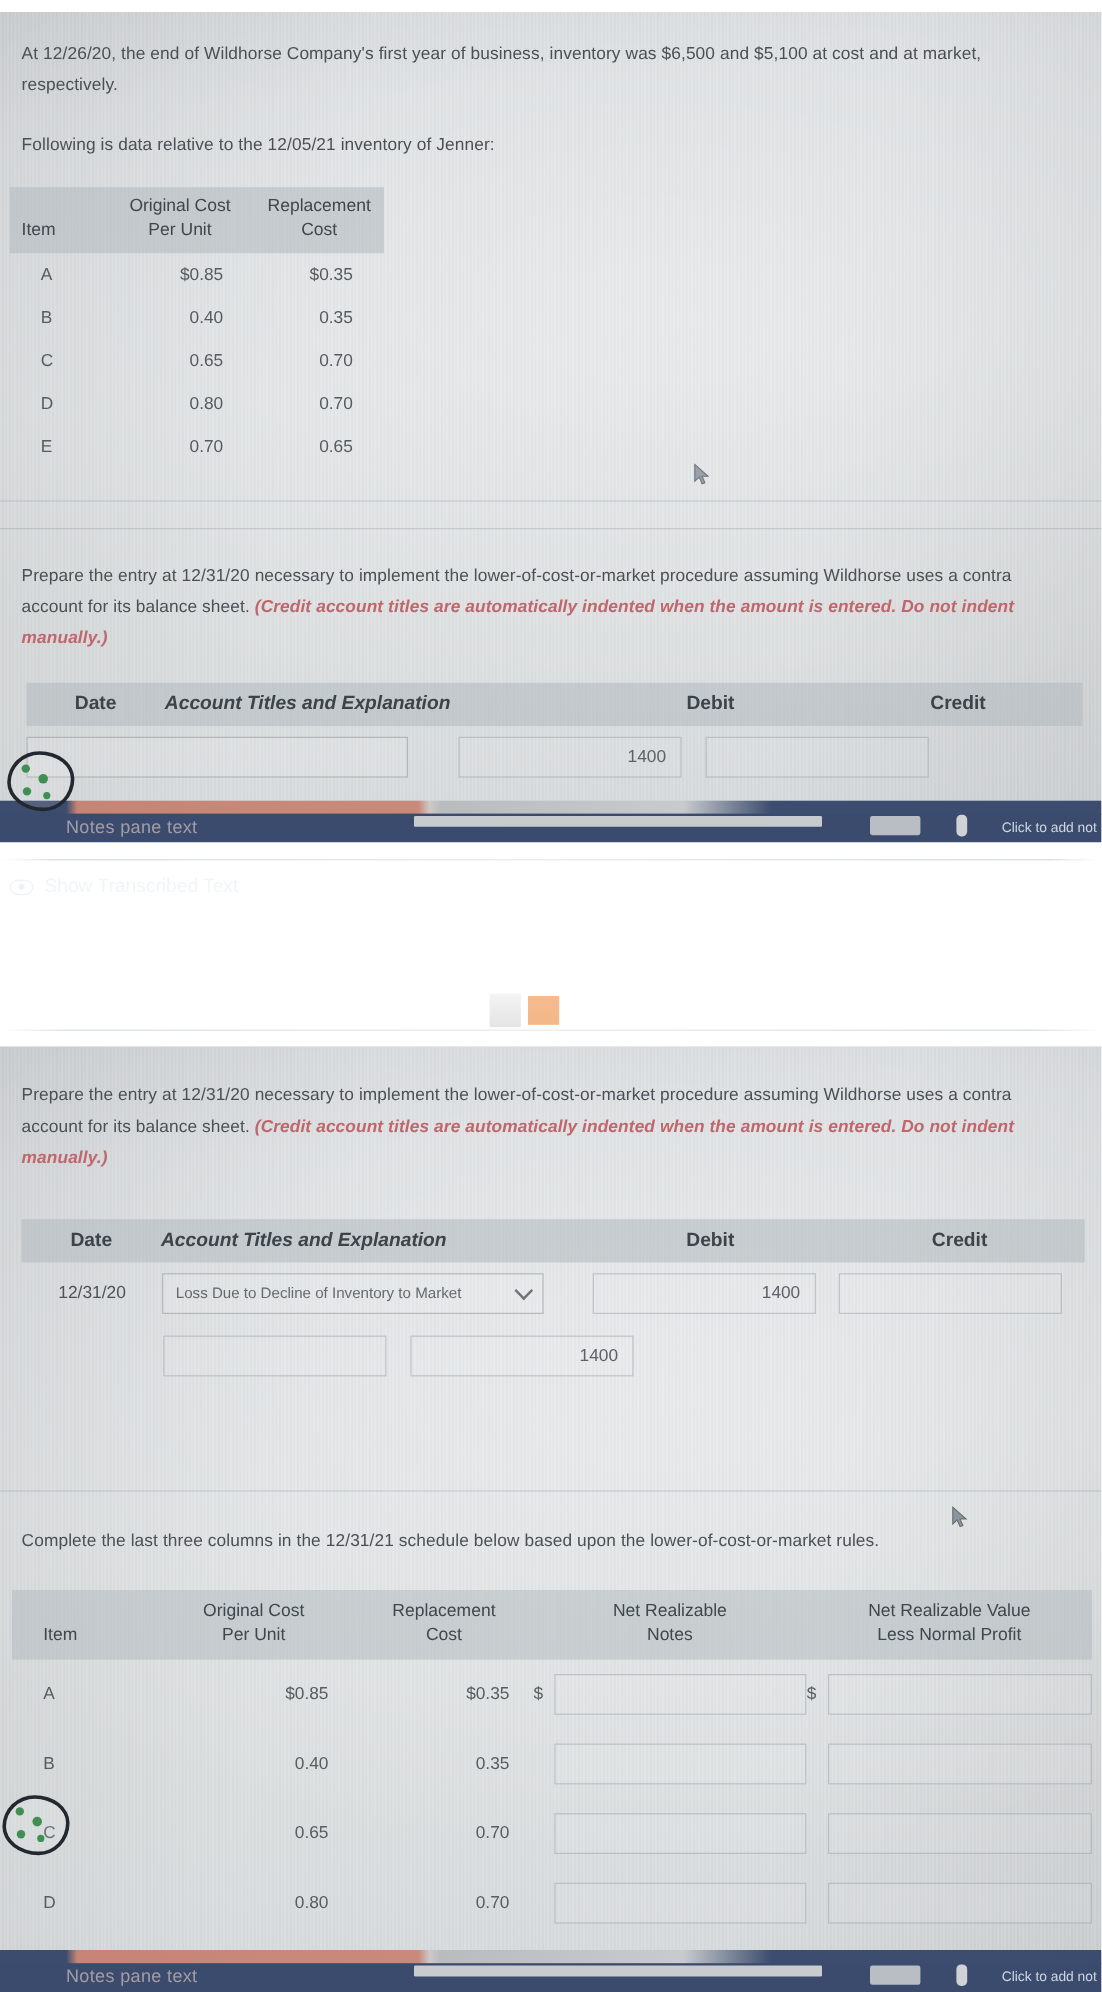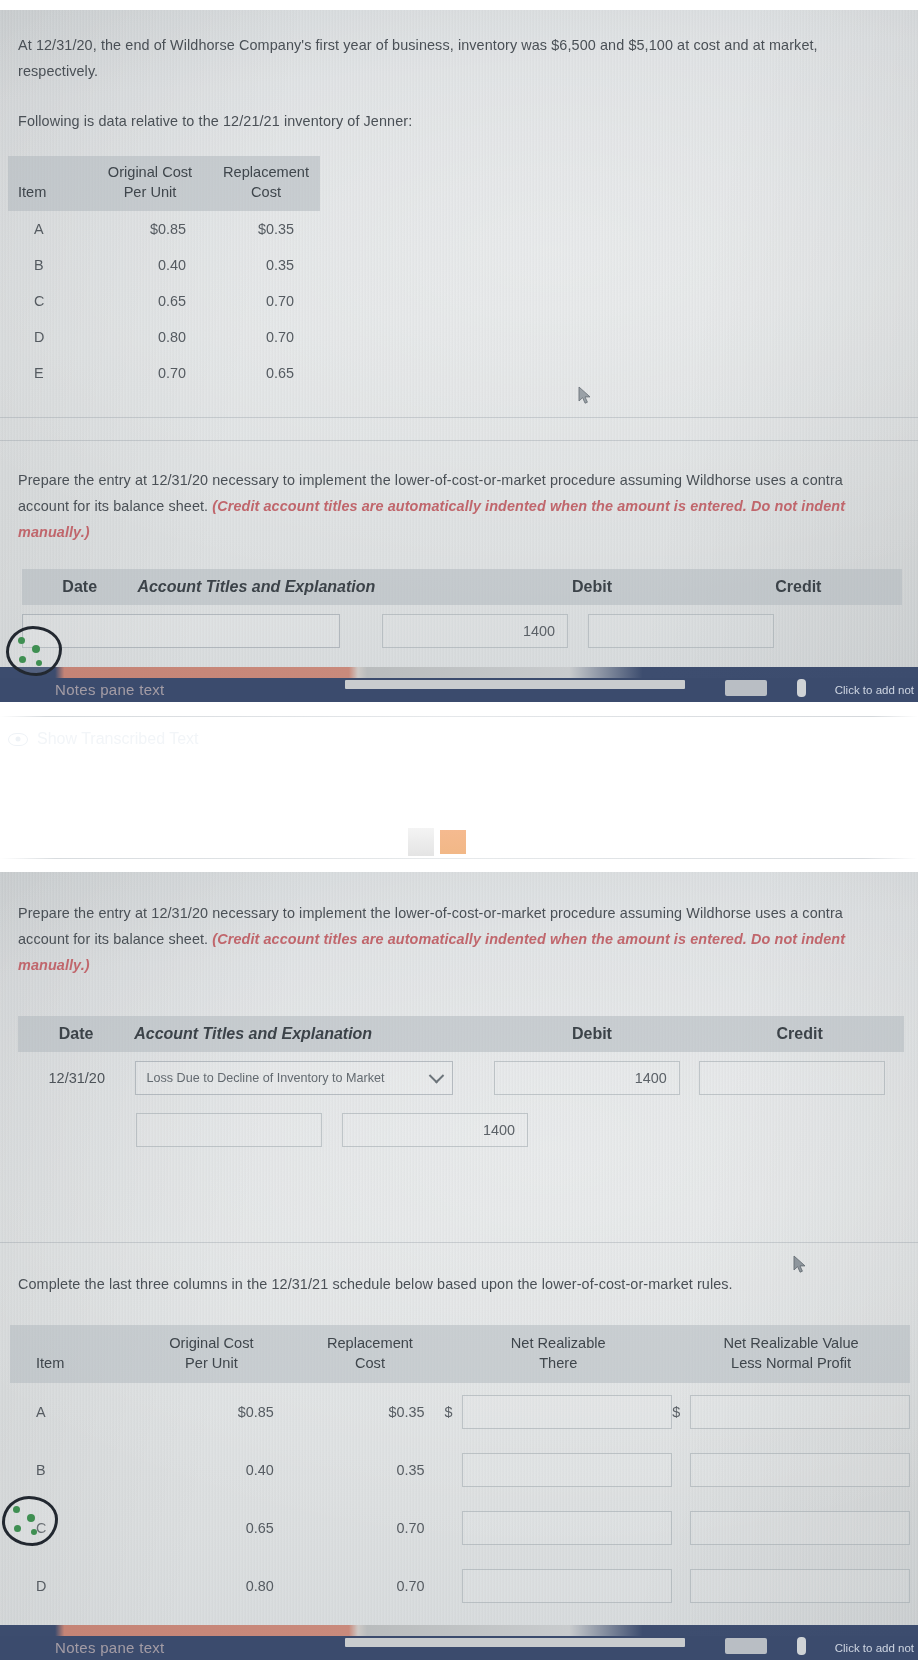--- a/index.html
+++ b/index.html
@@ -345,23 +345,23 @@
   .cursor svg { display: block; }
 </style>
 </head>
 <body>
 
 <div class="page">
 
   <div class="photo-panel" id="panel-top">
     <div class="content">
 
-      <p class="qtext" style="margin:22px 18px 0 18px; width:868px;">At 12/31/20, the end of Wildhorse Company's first year of business, inventory was $6,500 and $5,100 at cost and at market, respectively.</p>
-
-      <p class="qtext" style="margin:24px 18px 0 18px;">Following is data relative to the 12/21/21 inventory of Jenner:</p>
+      <p class="qtext" style="margin:22px 18px 0 18px; width:868px;">At 12/26/20, the end of Wildhorse Company's first year of business, inventory was $6,500 and $5,100 at cost and at market, respectively.</p>
+
+      <p class="qtext" style="margin:24px 18px 0 18px;">Following is data relative to the 12/05/21 inventory of Jenner:</p>
 
       <table class="inv-table" style="margin:22px 0 0 8px; width:312px;">
         <thead>
           <tr>
             <th class="col-item" style="width:80px;">Item</th>
             <th style="width:124px; text-align:center;">
               <span>Original Cost</span><br>
               <span>Per Unit</span>
             </th>
             <th style="width:108px; text-align:center;">
@@ -522,21 +522,21 @@
           <div class="sc-orig">
             <span>Original Cost</span><br>
             <span>Per Unit</span>
           </div>
           <div class="sc-repl">
             <span>Replacement</span><br>
             <span>Cost</span>
           </div>
           <div class="sc-nrv">
             <span>Net Realizable</span><br>
-            <span>There</span>
+            <span>Notes</span>
           </div>
           <div class="sc-nrvnp">
             <span>Net Realizable Value</span><br>
             <span>Less Normal Profit</span>
           </div>
         </div>
         <div id="sched-body">
             <div class="sched-row">
               <div class="sc-item">A</div>
               <div class="sc-orig">$0.85</div>

